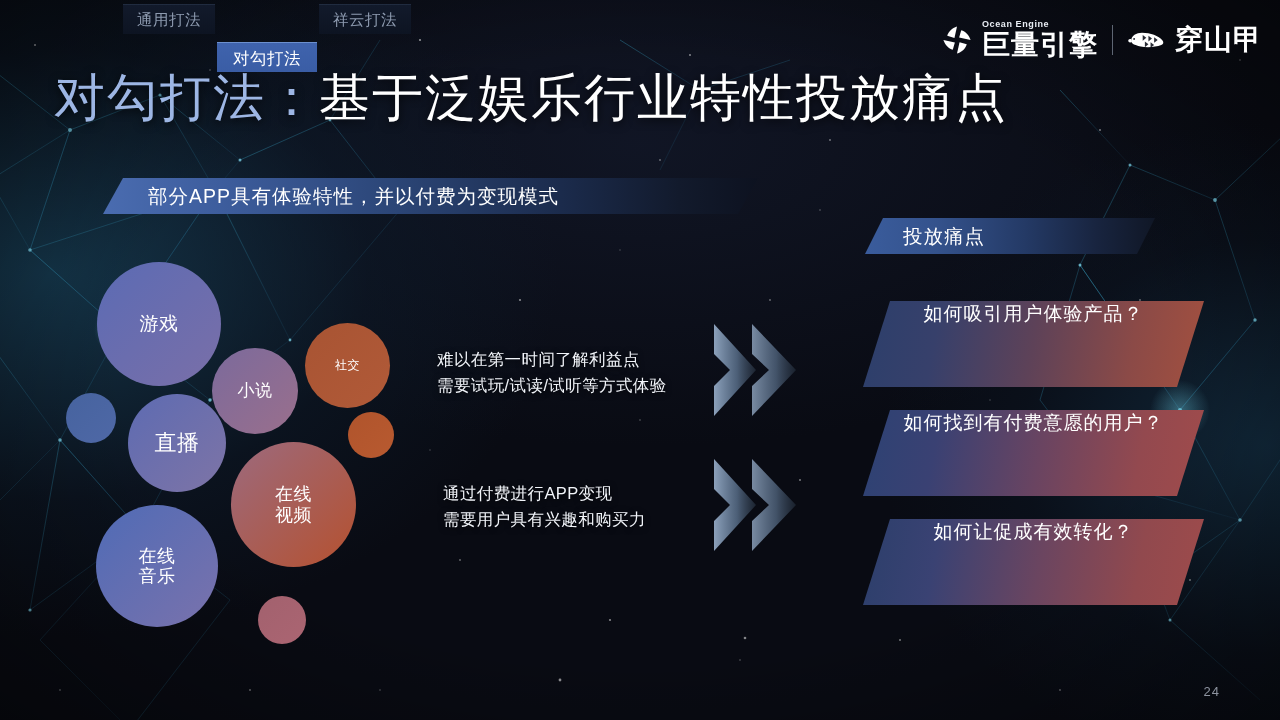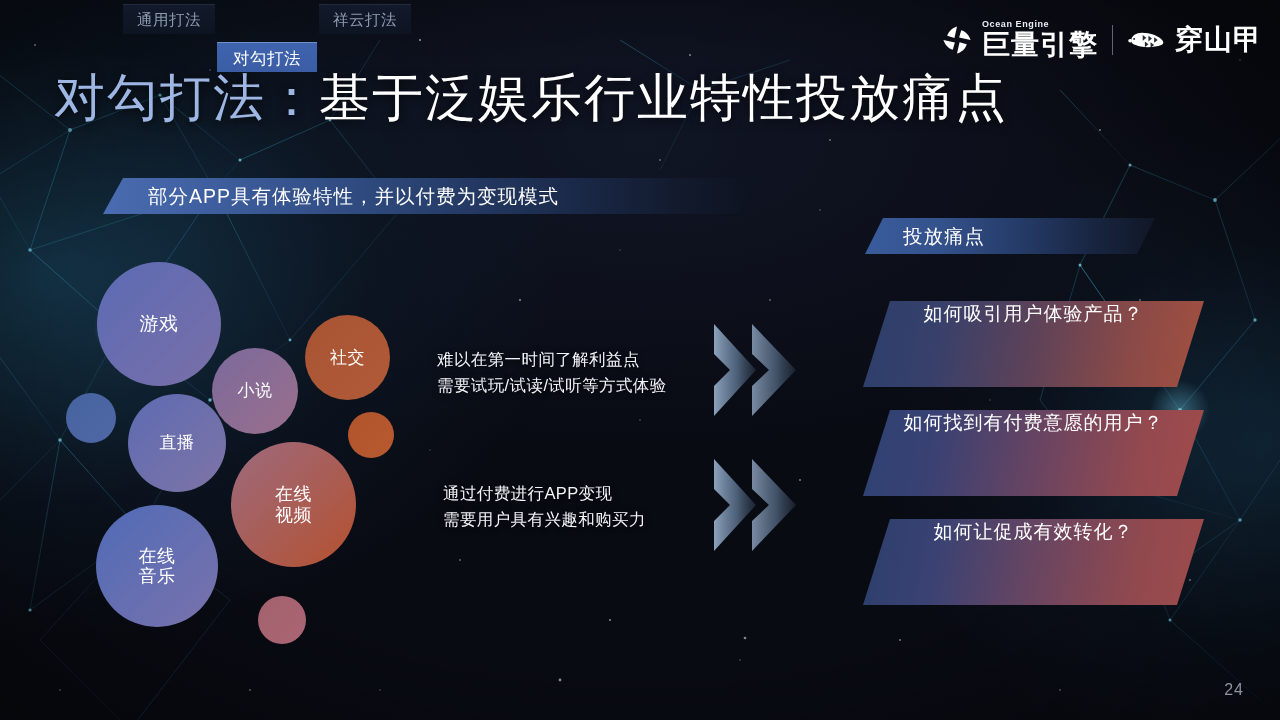--- a/index.html
+++ b/index.html
@@ -107,22 +107,22 @@
     display:flex; align-items:flex-start; justify-content:center;
     clip-path:polygon(27px 0, 100% 0, calc(100% - 27px) 100%, 0 100%);
     color:#fff; font-size:19px; letter-spacing:1px; white-space:nowrap;
   }
   #card0 { top:301px; background:linear-gradient(100deg,#2c3f6b 0%, #37406b 22%, #5e4258 50%, #8b4a47 78%, #a3503f 100%); }
   #card1 { top:410px; background:linear-gradient(100deg,#2d4273 0%, #3a4173 22%, #6a4461 52%, #93494f 80%, #a04b4b 100%); }
   #card2 { top:519px; background:linear-gradient(100deg,#2c3f6b 0%, #3a4273 22%, #6b4560 52%, #91494e 80%, #9e4b4b 100%); }
 
   
   #pagenum {
-    position:absolute; right:36px; bottom:21px; z-index:20;
-    color:#8d939f; font-size:16px; letter-spacing:1px;
+    position:absolute; right:60px; bottom:21px; z-index:20;
+    color:#8d939f; font-size:13px; letter-spacing:1px;
   }
 </style>
 </head>
 <body>
 
 <div id="bg">
   <div class="bg-base"></div>
   <svg class="bg-net" viewBox="0 0 1280 720" preserveAspectRatio="none">
     <defs>
       <linearGradient id="lg" x1="0" y1="0" x2="1" y2="1">
@@ -274,24 +274,24 @@
   <span>投放痛点</span>
 </div>
 
 <div id="bubbles">
     <div class="bubble" style="left: 97px; top: 262px; width: 124px; height: 124px; background: linear-gradient(135deg, rgb(91, 107, 180) 0%, rgb(122, 111, 168) 100%); font-size: 19px;">
       <span>游戏</span>
     </div>
     <div class="bubble" style="left: 212px; top: 348px; width: 86px; height: 86px; background: linear-gradient(135deg, rgb(123, 106, 156) 0%, rgb(154, 111, 140) 100%); font-size: 17px;">
       <span>小说</span>
     </div>
-    <div class="bubble" style="left: 305px; top: 315px; width: 85px; height: 85px; background: linear-gradient(135deg, rgb(168, 84, 51) 0%, rgb(177, 90, 56) 100%); font-size: 17px;">
+    <div class="bubble" style="left: 305px; top: 323px; width: 85px; height: 85px; background: linear-gradient(135deg, rgb(168, 84, 51) 0%, rgb(177, 90, 56) 100%); font-size: 12px;">
       <span>社交</span>
     </div>
-    <div class="bubble" style="left: 128px; top: 394px; width: 98px; height: 98px; background: linear-gradient(135deg, rgb(93, 107, 178) 0%, rgb(126, 116, 166) 100%); font-size: 17px;">
+    <div class="bubble" style="left: 128px; top: 394px; width: 98px; height: 98px; background: linear-gradient(135deg, rgb(93, 107, 178) 0%, rgb(126, 116, 166) 100%); font-size: 22px;">
       <span>直播</span>
     </div>
     <div class="bubble" style="left: 231px; top: 442px; width: 125px; height: 125px; background: linear-gradient(135deg, rgb(156, 106, 126) 0%, rgb(181, 81, 47) 100%); font-size: 18px;">
       <span>在线<br>视频</span>
     </div>
     <div class="bubble" style="left: 96px; top: 505px; width: 122px; height: 122px; background: linear-gradient(135deg, rgb(79, 107, 182) 0%, rgb(122, 114, 172) 100%); font-size: 18px;">
       <span>在线<br>音乐</span>
     </div>
     <div class="bubble" style="left: 66px; top: 393px; width: 50px; height: 50px; background: linear-gradient(135deg, rgb(70, 99, 159) 0%, rgb(79, 104, 166) 100%);"></div>
     <div class="bubble" style="left: 348px; top: 412px; width: 46px; height: 46px; background: linear-gradient(135deg, rgb(176, 84, 44) 0%, rgb(184, 90, 48) 100%);"></div>

